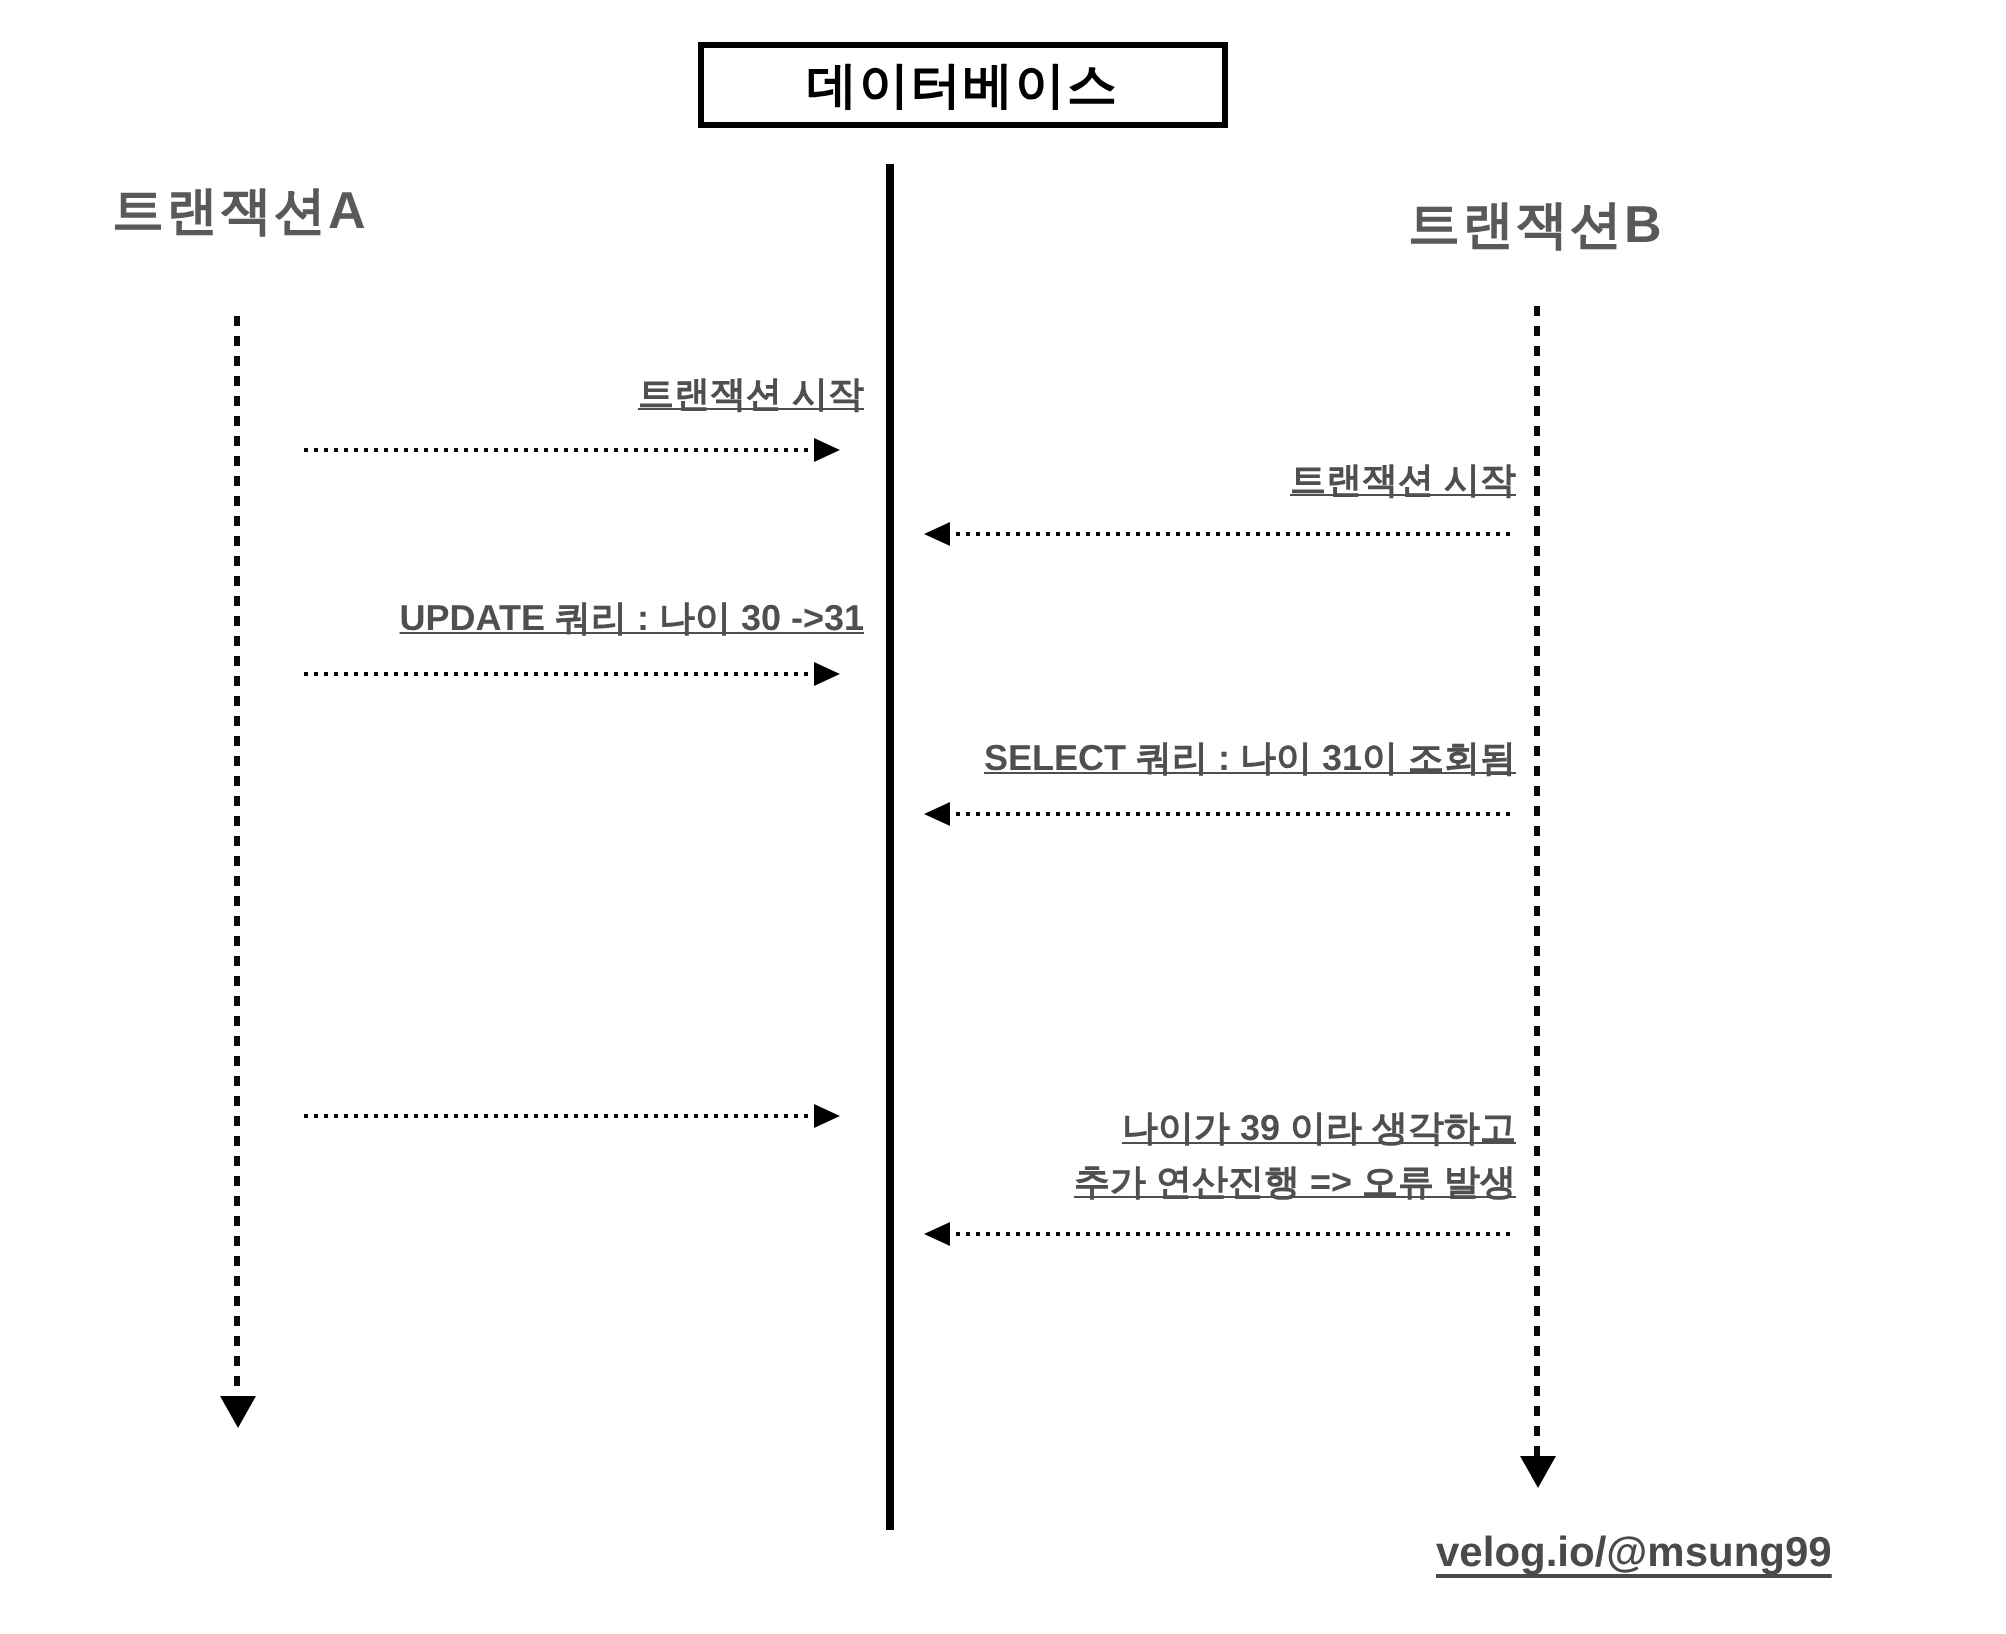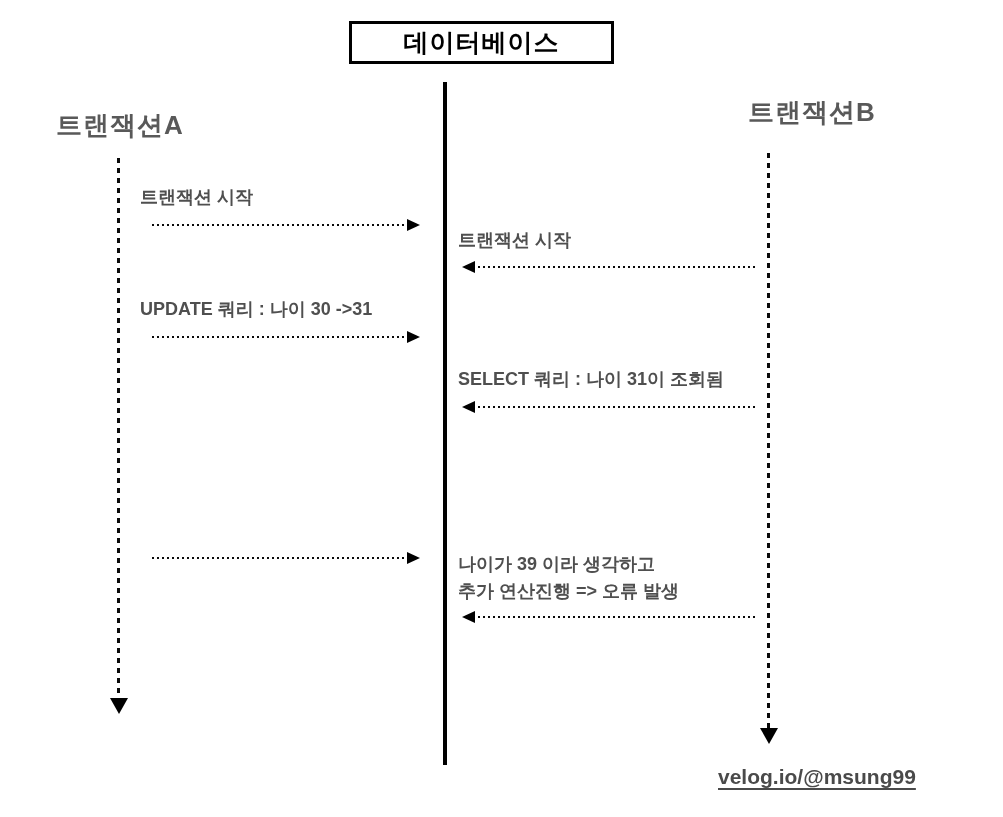--- a/index.html
+++ b/index.html
@@ -18,40 +18,40 @@
   }
   .title-box span{font-size:25px;font-weight:bold;color:#000;letter-spacing:1px;}
   
   .center-line{
     position:absolute;left:443px;top:82px;width:4px;height:683px;background:#000;
   }
   
   .actor{
     position:absolute;font-size:26px;font-weight:bold;color:#595959;letter-spacing:1px;
   }
-  .actor.left{left:56px;top:108px;}
-  .actor.right{left:748px;top:95px;}
+  .actor.left{left:56px;top:88px;}
+  .actor.right{left:704px;top:95px;}
   
   .lifeline{
     position:absolute;width:3px;
     background:repeating-linear-gradient(180deg,#0a0a0a 0 5px,transparent 5px 10px);
   }
   .lifeline.a{left:117px;top:158px;height:540px;}
   .lifeline.b{left:767px;top:153px;height:575px;}
   .lifeline-head{
     position:absolute;width:0;height:0;
     border-left:9px solid transparent;border-right:9px solid transparent;
     border-top:16px solid #000;
   }
   .lifeline-head.a{left:110px;top:698px;}
   .lifeline-head.b{left:760px;top:728px;}
   
   .msg-label{
-    position:absolute;text-align:left;
-    font-size:18px;font-weight:bold;color:#4f4f4f;line-height:27px;
+    position:absolute;text-align:right;
+    font-size:18px;font-weight:bold;color:#4f4f4f;line-height:27px;text-decoration:underline;
   }
   .msg-label.lcol{left:140px;width:292px;}
   .msg-label.rcol{left:458px;width:300px;}
   
   .h-arrow{position:absolute;height:12px;}
   .h-arrow .line{
     position:absolute;top:5px;height:2px;
     background:repeating-linear-gradient(90deg,#0a0a0a 0 2px,transparent 2px 5px);
   }
   .h-arrow.to-right .line{left:0;right:11px;}

